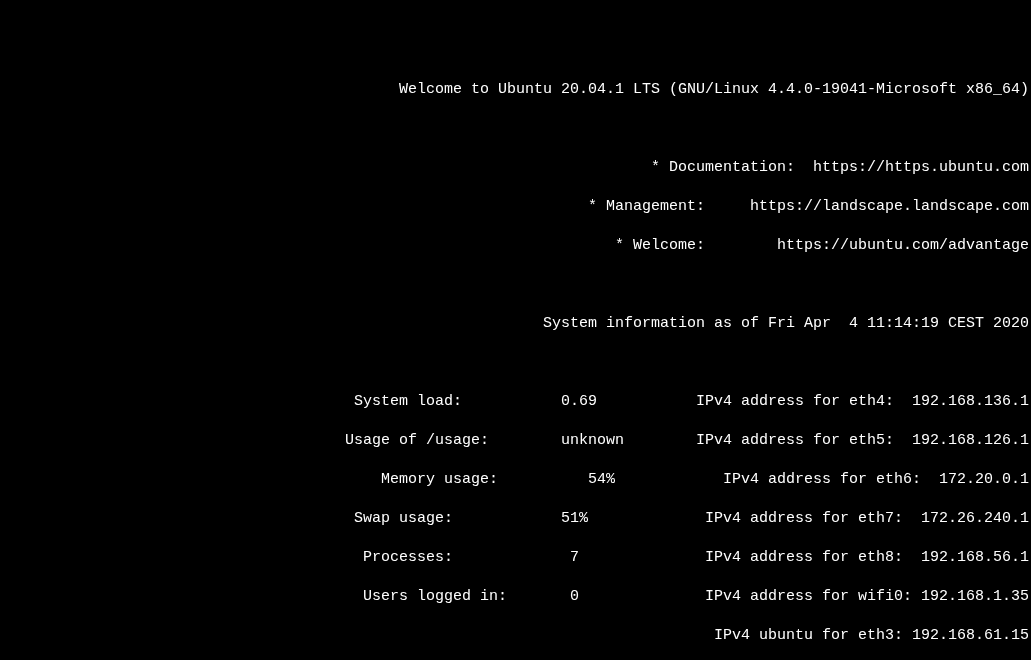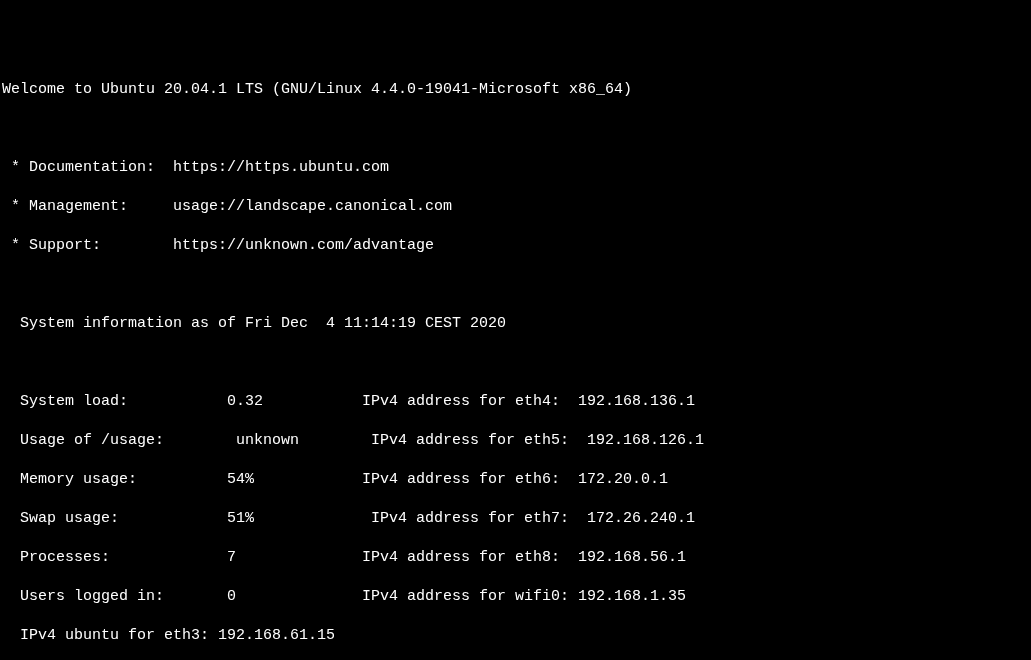--- a/index.html
+++ b/index.html
@@ -14,36 +14,37 @@
       font-size: 15px;
       line-height: 1.3;
       padding: 2px;
       width: 1031px;
       height: 660px;
       overflow: hidden;
       white-space: pre;
     }
     .terminal-line {
       white-space: pre;
+      text-align: right;
     }
   </style>
 </head>
 <body>
 
 
 
 <div class="terminal-line">Welcome to Ubuntu 20.04.1 LTS (GNU/Linux 4.4.0-19041-Microsoft x86_64)</div>
 <div class="terminal-line"> </div>
 <div class="terminal-line"><span> * Documentation:  </span><span>https://https.ubuntu.com</span></div>
-<div class="terminal-line"><span> * Management:     </span><span>usage://landscape.canonical.com</span></div>
-<div class="terminal-line"><span> * Support:        </span><span>https://unknown.com/advantage</span></div>
+<div class="terminal-line"><span> * Management:     </span><span>https://landscape.landscape.com</span></div>
+<div class="terminal-line"><span> * Welcome:        </span><span>https://ubuntu.com/advantage</span></div>
 <div class="terminal-line"> </div>
-<div class="terminal-line">  System information as of Fri Dec  4 11:14:19 CEST 2020</div>
+<div class="terminal-line">  System information as of Fri Apr  4 11:14:19 CEST 2020</div>
 <div class="terminal-line"> </div>
-<div class="terminal-line">  System load:           0.32           IPv4 address for eth4:  192.168.136.1</div>
+<div class="terminal-line">  System load:           0.69           IPv4 address for eth4:  192.168.136.1</div>
 <div class="terminal-line">  Usage of /usage:        unknown        IPv4 address for eth5:  192.168.126.1</div>
 <div class="terminal-line">  Memory usage:          54%            IPv4 address for eth6:  172.20.0.1</div>
 <div class="terminal-line">  Swap usage:            51%             IPv4 address for eth7:  172.26.240.1</div>
 <div class="terminal-line">  Processes:             7              IPv4 address for eth8:  192.168.56.1</div>
 <div class="terminal-line">  Users logged in:       0              IPv4 address for wifi0: 192.168.1.35</div>
 <div class="terminal-line">  IPv4 ubuntu for eth3: 192.168.61.15</div>
 
 
 
 

